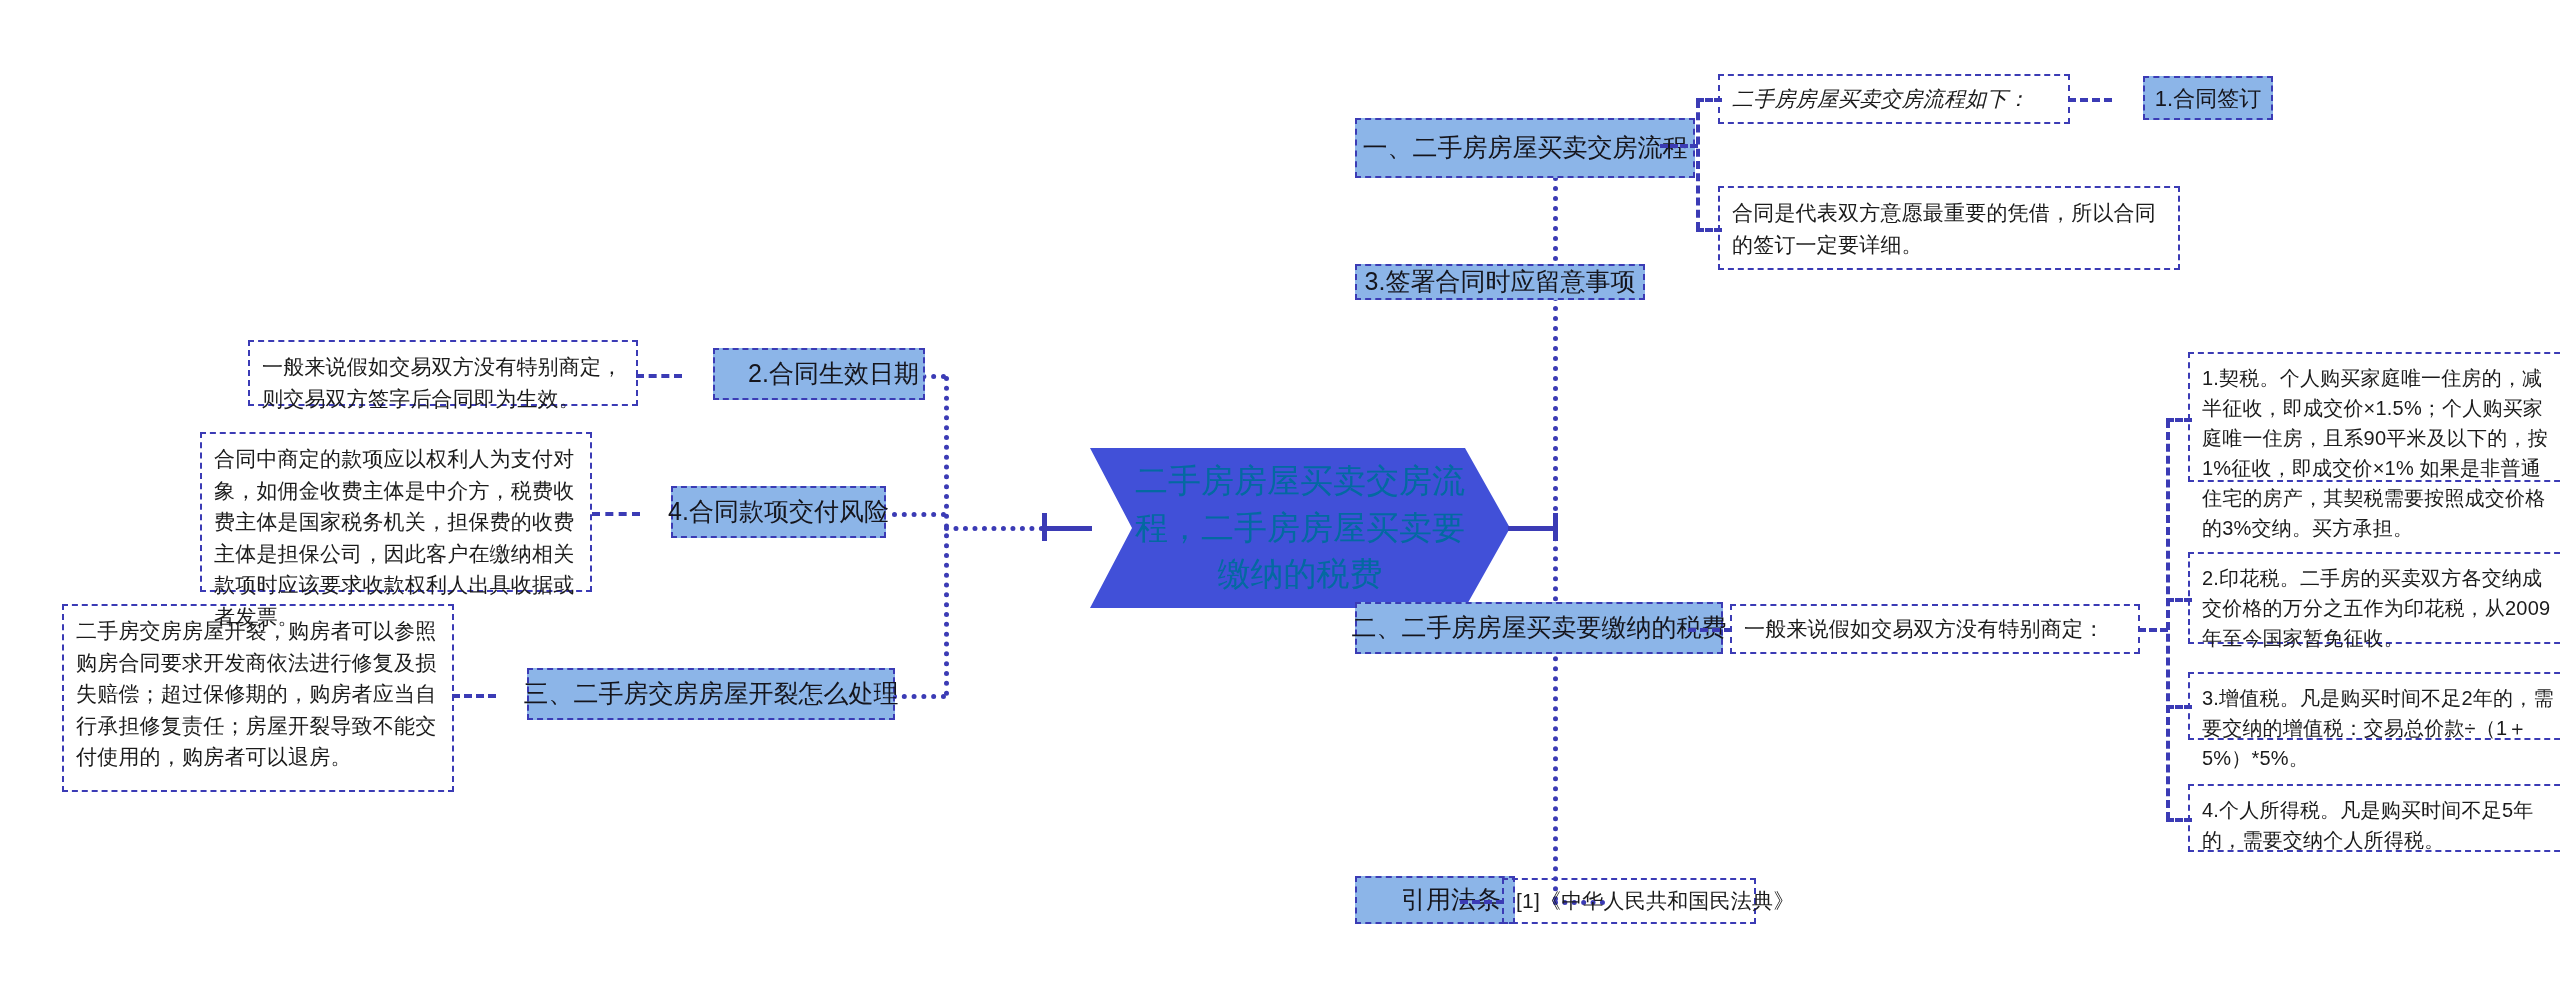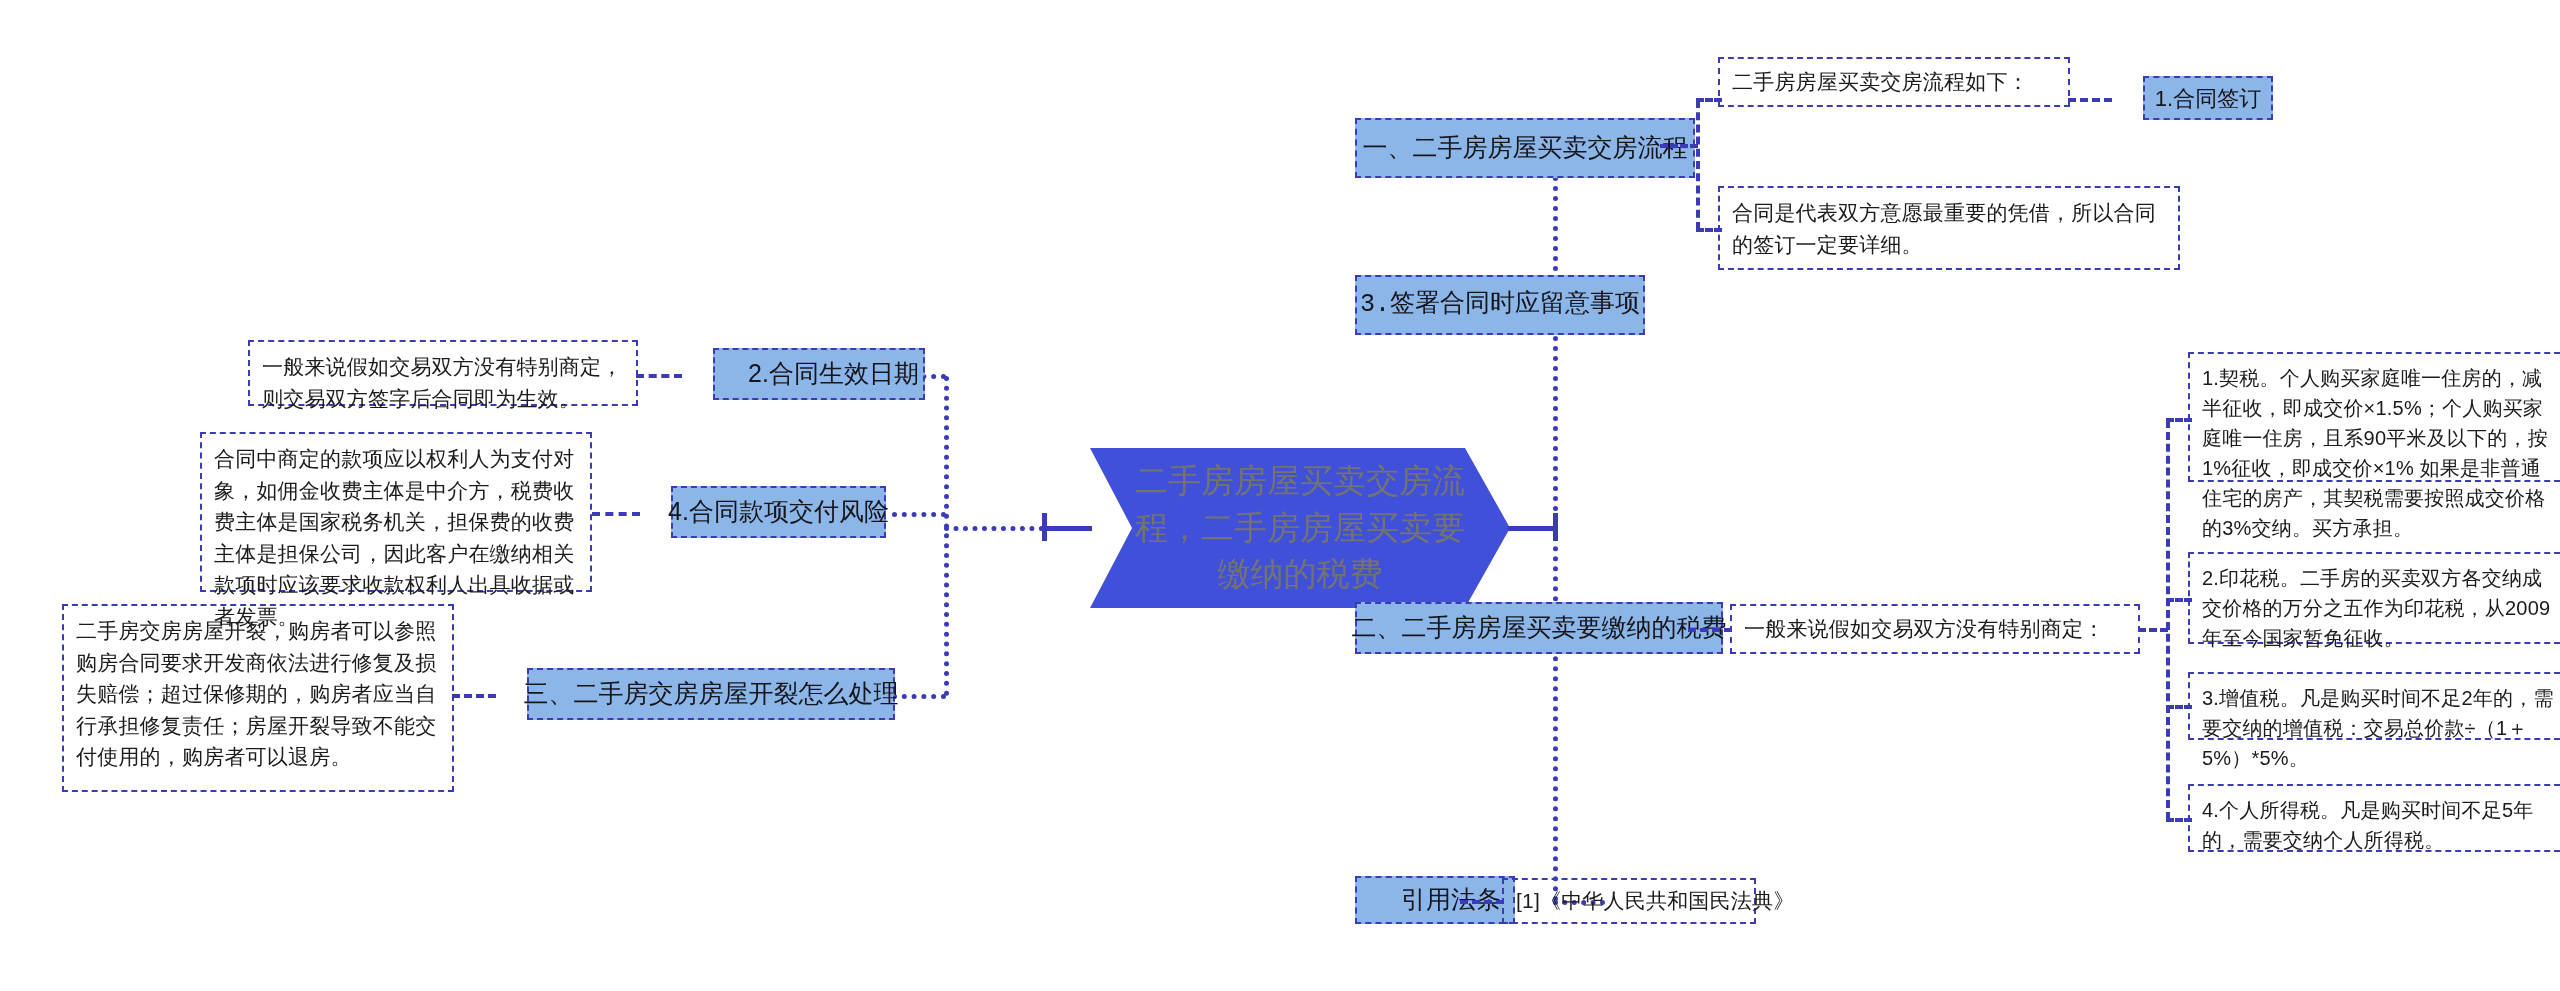--- a/index.html
+++ b/index.html
@@ -50,21 +50,21 @@
   .root{
     position:absolute;
     left:1090px;top:438px;
     width:420px;height:180px;
   }
   .root svg{position:absolute;left:0;top:0;}
   .root .root-label{
     position:absolute;left:0;top:0;width:420px;height:180px;
     display:flex;align-items:center;justify-content:center;
     text-align:center;
-    color:#737373;
+    color:#0369a1;
     font-size:33px;
     line-height:1.42;
     padding:0 34px;
     box-sizing:border-box;
     font-weight:400;
   }
   .v-trunk{
     position:absolute;
     width:0;
     border-left:5px dotted #3b3bb5;
@@ -119,34 +119,34 @@
 
   <div class="node n-filled" style="left:1322px;top:118px;width:340px;height:60px;">
     <span>一、二手房房屋买卖交房流程</span>
   </div>
 
   <div class="h-dash" style="left:1660px;top:144px;width:38px;"></div>
   <div class="v-dash" style="left:1696px;top:100px;height:130px;"></div>
   <div class="h-dash" style="left:1696px;top:98px;width:26px;"></div>
   <div class="h-dash" style="left:1696px;top:228px;width:26px;"></div>
 
-  <div class="node n-plain nowrap center-v" style="left:1718px;top:57px;width:352px;height:50px;">
+  <div class="node n-plain nowrap center-v" style="left:1718px;top:74px;width:352px;height:50px;font-style:italic;">
     <span>二手房房屋买卖交房流程如下：</span>
   </div>
 
   <div class="h-dash" style="left:2068px;top:98px;width:44px;"></div>
   <div class="node n-filled" style="left:2110px;top:76px;width:130px;height:44px;font-size:22px;">
     <span>1.合同签订</span>
   </div>
 
   <div class="node n-plain" style="left:1718px;top:186px;width:462px;height:84px;">
     <span>合同是代表双方意愿最重要的凭借，所以合同的签订一定要详细。</span>
   </div>
 
-  <div class="node n-filled" style="left:1322px;top:275px;width:290px;height:60px;font-family:Liberation Mono, monospace;">
+  <div class="node n-filled" style="left:1322px;top:264px;width:290px;height:36px;">
     <span>3.签署合同时应留意事项</span>
   </div>
 
   <div class="node n-filled" style="left:1322px;top:602px;width:368px;height:52px;">
     <span>二、二手房房屋买卖要缴纳的税费</span>
   </div>
 
   <div class="h-dash" style="left:1688px;top:628px;width:44px;"></div>
 
   <div class="node n-plain nowrap center-v" style="left:1730px;top:604px;width:410px;height:50px;">

